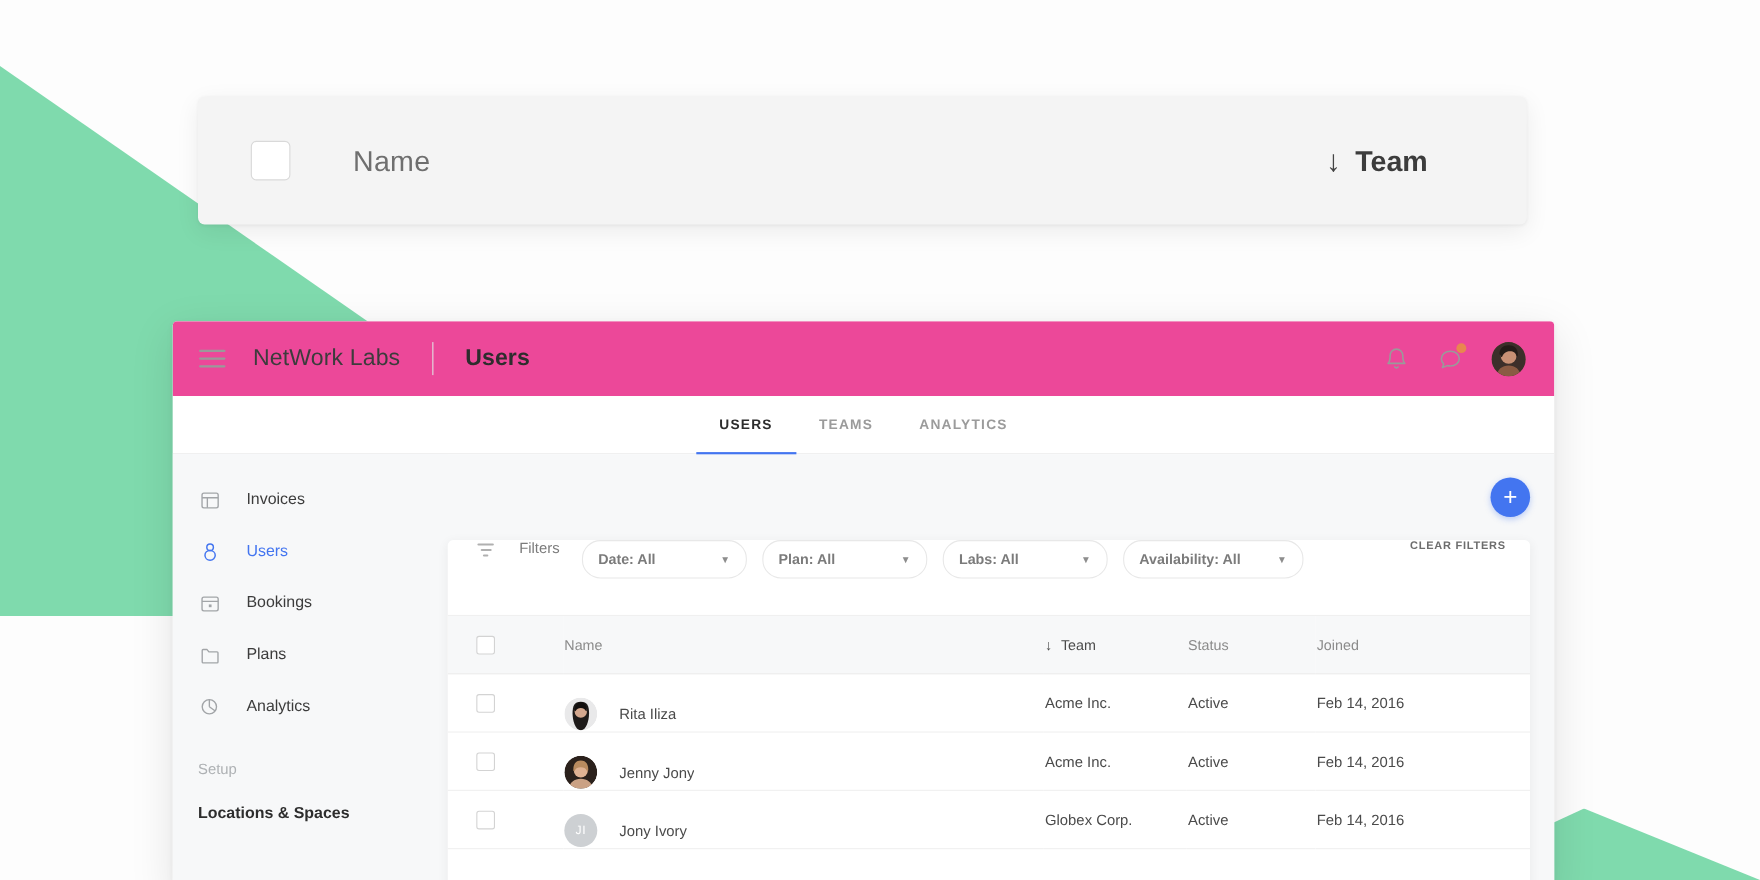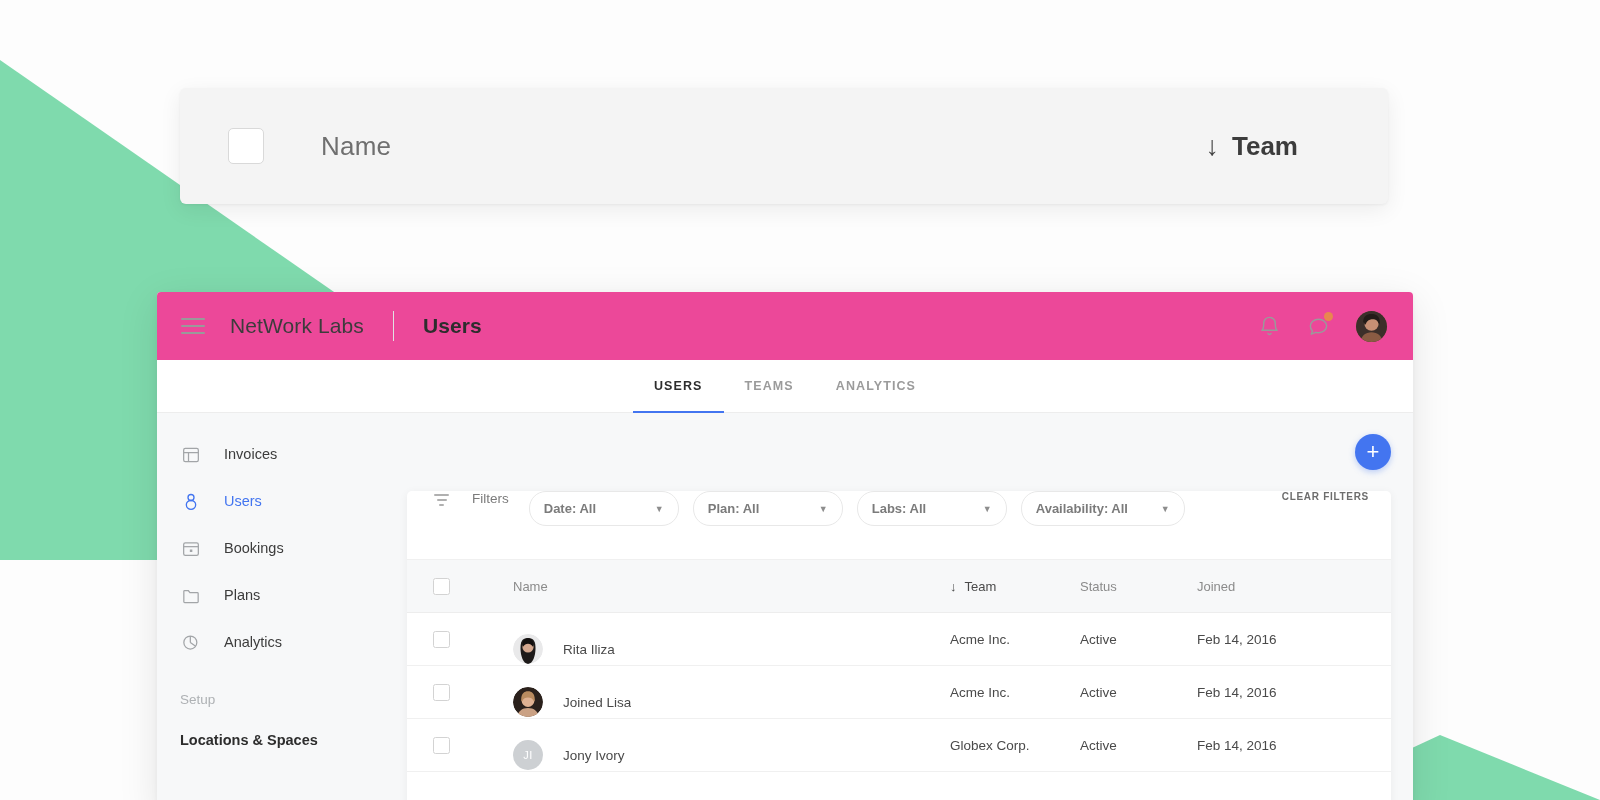--- a/index.html
+++ b/index.html
@@ -370,21 +370,21 @@
               <td>
                 <div class="namecell">
                   <span class="av">
                     <svg viewBox="0 0 30 30" width="30" height="30">
                       <circle cx="15" cy="15" r="15" fill="#2b211c"></circle>
                       <circle cx="15" cy="13.5" r="6.4" fill="#e0b293"></circle>
                       <path d="M4.5 30c0-5.6 4.7-9 10.5-9s10.5 3.4 10.5 9z" fill="#caa184"></path>
                       <path d="M8.2 12.4c0-5.6 3-8.1 6.8-8.1s6.8 2.5 6.8 8.1c0 2-.8 2.3-1.4 1-1-2-2.6-3-5.4-3s-4.5 1-5.4 3c-.6 1.3-1.4 1-1.4-1z" fill="#b98b5f"></path>
                     </svg>
                   </span>
-                  <span class="nowrap">Joined Lisa</span>
+                  <span class="nowrap">Jenny Jony</span>
                 </div>
               </td>
               <td>Acme Inc.</td>
               <td>Active</td>
               <td>Feb 14, 2016</td>
             </tr>
 
 
             <tr>
               <td class="c-chk">

